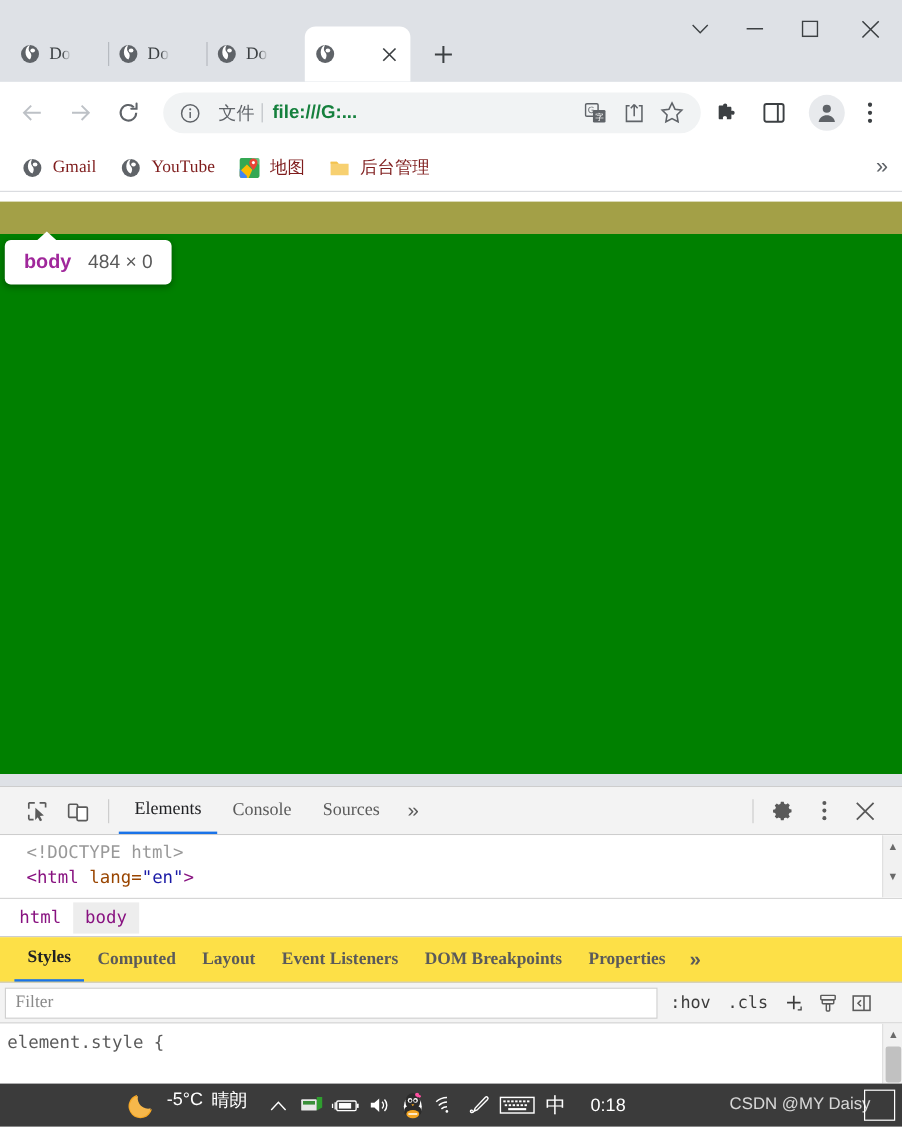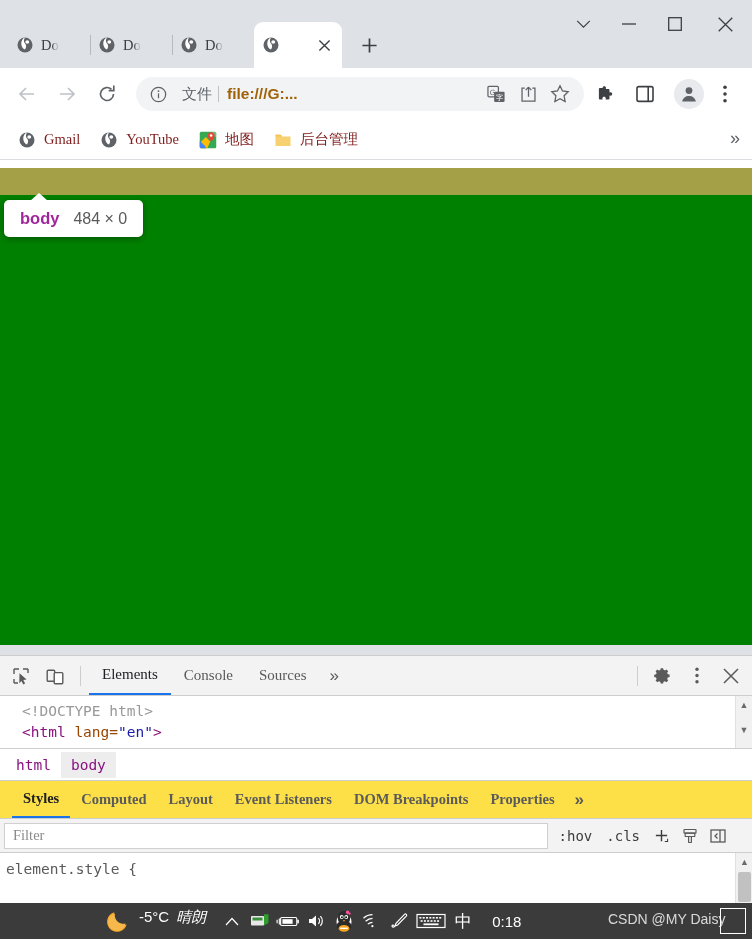--- a/index.html
+++ b/index.html
@@ -85,21 +85,21 @@
     background: #f1f3f4; border-radius: 17px;
     display: flex; align-items: center;
     padding: 0 10px 0 10px;
     margin: 0 4px 0 6px;
     min-width: 0;
   }
   .omni-info { width: 24px; height: 24px; display:flex; align-items:center; justify-content:center; color:#5f6368; flex:0 0 24px;}
   .omni-scheme { font-size: 15px; color: #5f6368; margin: 0 6px 0 12px; white-space: nowrap; }
   .omni-divider { width: 1px; height: 16px; background: #bdc1c6; margin: 0 8px 0 0; }
   .omni-url {
-    font-size: 15.5px; color: #a16207; font-weight: bold;
+    font-size: 15.5px; color: #15803d; font-weight: bold;
     white-space: nowrap; overflow: hidden;
     font-family: "Liberation Sans", sans-serif;
     flex: 1 1 auto; min-width: 0;
   }
   .omni-right { display: flex; align-items: center; margin-left: 4px; }
   .omni-right .tb-icon { margin: 0 0 0 4px; width: 28px; height: 28px; }
   .avatar {
     width: 30px; height: 30px; border-radius: 50%;
     background: #e8eaed; display: flex; align-items: center; justify-content: center;
     margin-left: 6px;
@@ -152,21 +152,21 @@
   .devtools {
     position: absolute; left: 0; top: 655px;
     width: 752px; height: 248px;
     background: #ffffff;
     border-top: 1px solid #cdcdcd;
     display: flex; flex-direction: column;
   }
   .dt-topbar {
     height: 40px; background: #f3f3f3;
     border-bottom: 1px solid #cdcdcd;
-    display: flex; align-items: center; padding: 0 4px;
+    display: flex; align-items: center; padding: 0 14px;
     flex: 0 0 40px;
   }
   .dt-btn {
     width: 30px; height: 30px; margin: 0 2px;
     display: flex; align-items: center; justify-content: center;
     color: #5a5a5a;
   }
   .vsep { width: 1px; height: 20px; background: #cdcdcd; margin: 0 8px; }
   .dt-tab {
     height: 39px; padding: 0 13px;
@@ -267,21 +267,21 @@
   .taskbar {
     position: absolute; left: 0; top: 903px;
     width: 752px; height: 36px;
     background: #3b3b3b;
     display: flex; align-items: center;
     color: #ffffff;
   }
   .tb-weather { display: flex; align-items: flex-start; margin-left: 105px; }
   .moon { width: 26px; height: 26px; margin-right: 8px; }
   .weather-text { font-size: 15px; color: #ffffff; white-space: nowrap; font-family: "Liberation Sans", sans-serif; }
-  .weather-cond { margin-left: 7px; font-style: italic; }
+  .weather-cond { margin-left: 7px; }
   .tray { display: flex; align-items: center; margin-left: 12px; }
   .tray-ico {
     width: 28px; height: 30px;
     display: flex; align-items: center; justify-content: center;
     color: #ffffff;
   }
   .ime { font-size: 17px; color: #ffffff; width: 30px; text-align: center; }
   .clock {
     font-size: 15px; color: #ffffff; margin-left: 14px;
     font-family: "Liberation Sans", sans-serif;

